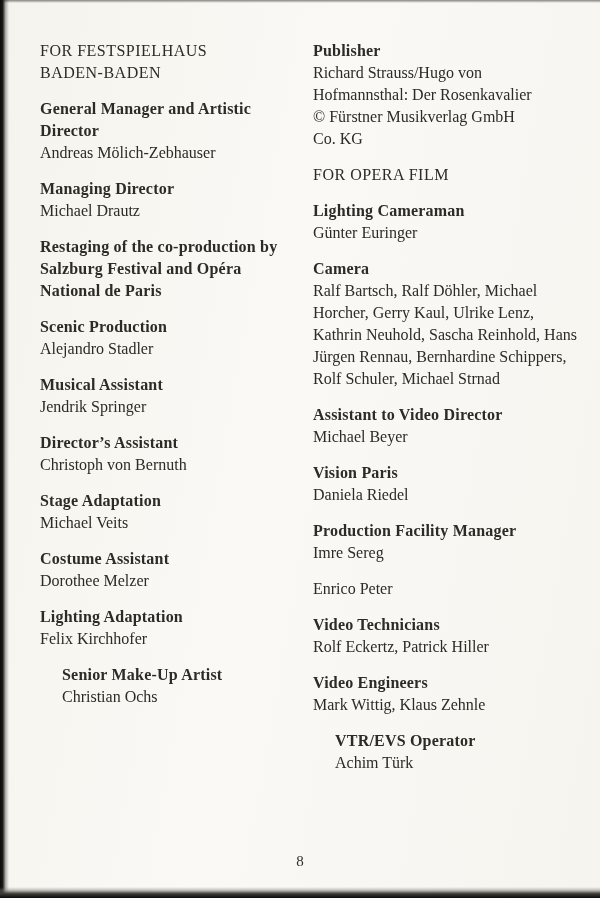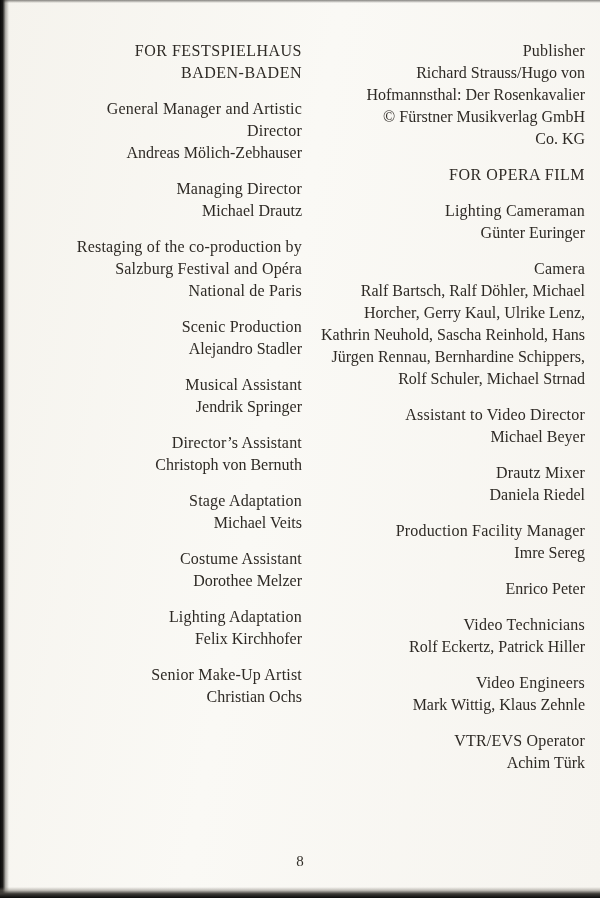--- a/index.html
+++ b/index.html
@@ -29,23 +29,23 @@
     background: linear-gradient(to bottom, rgba(125,120,112,0) 0%, rgba(125,120,112,0.45) 30%, #3c3a36 62%, #0b0b0b 100%);
   }
   .col {
     position: absolute;
     top: 40px;
     font-size: 16px;
     line-height: 22px;
   }
   .col-left  { left: 40px;  width: 262px; }
   .col-right { left: 313px; width: 272px; }
-  .block { margin-bottom: 14px; text-align: right; }
+  .block { margin-bottom: 14px; }
   .block:last-child { margin-bottom: 0; margin-left: 22px; }
-  .heading-line { font-weight: normal; letter-spacing: 0.2px; }
+  .heading-line { font-weight: bold; letter-spacing: 0.2px; }
   .section-title .heading-line { font-weight: normal; letter-spacing: 0.5px; }
   .body-line { font-weight: normal; }
   .italic { }
   .page-number {
     position: absolute;
     top: 851px;
     left: 0;
     width: 100%;
     text-align: center;
     font-size: 15px;
@@ -129,21 +129,21 @@
         <div class="body-line">Horcher, Gerry Kaul, Ulrike Lenz,</div>
         <div class="body-line">Kathrin Neuhold, Sascha Reinhold, Hans</div>
         <div class="body-line">Jürgen Rennau, Bernhardine Schippers,</div>
         <div class="body-line">Rolf Schuler, Michael Strnad</div>
       </div>
       <div class="block">
         <div class="heading-line">Assistant to Video Director</div>
         <div class="body-line">Michael Beyer</div>
       </div>
       <div class="block">
-        <div class="heading-line">Drautz Mixer</div>
+        <div class="heading-line">Vision Paris</div>
         <div class="body-line">Daniela Riedel</div>
       </div>
       <div class="block">
         <div class="heading-line">Production Facility Manager</div>
         <div class="body-line">Imre Sereg</div>
       </div>
       <div class="block">
         <div class="body-line">Enrico Peter</div>
       </div>
       <div class="block">

